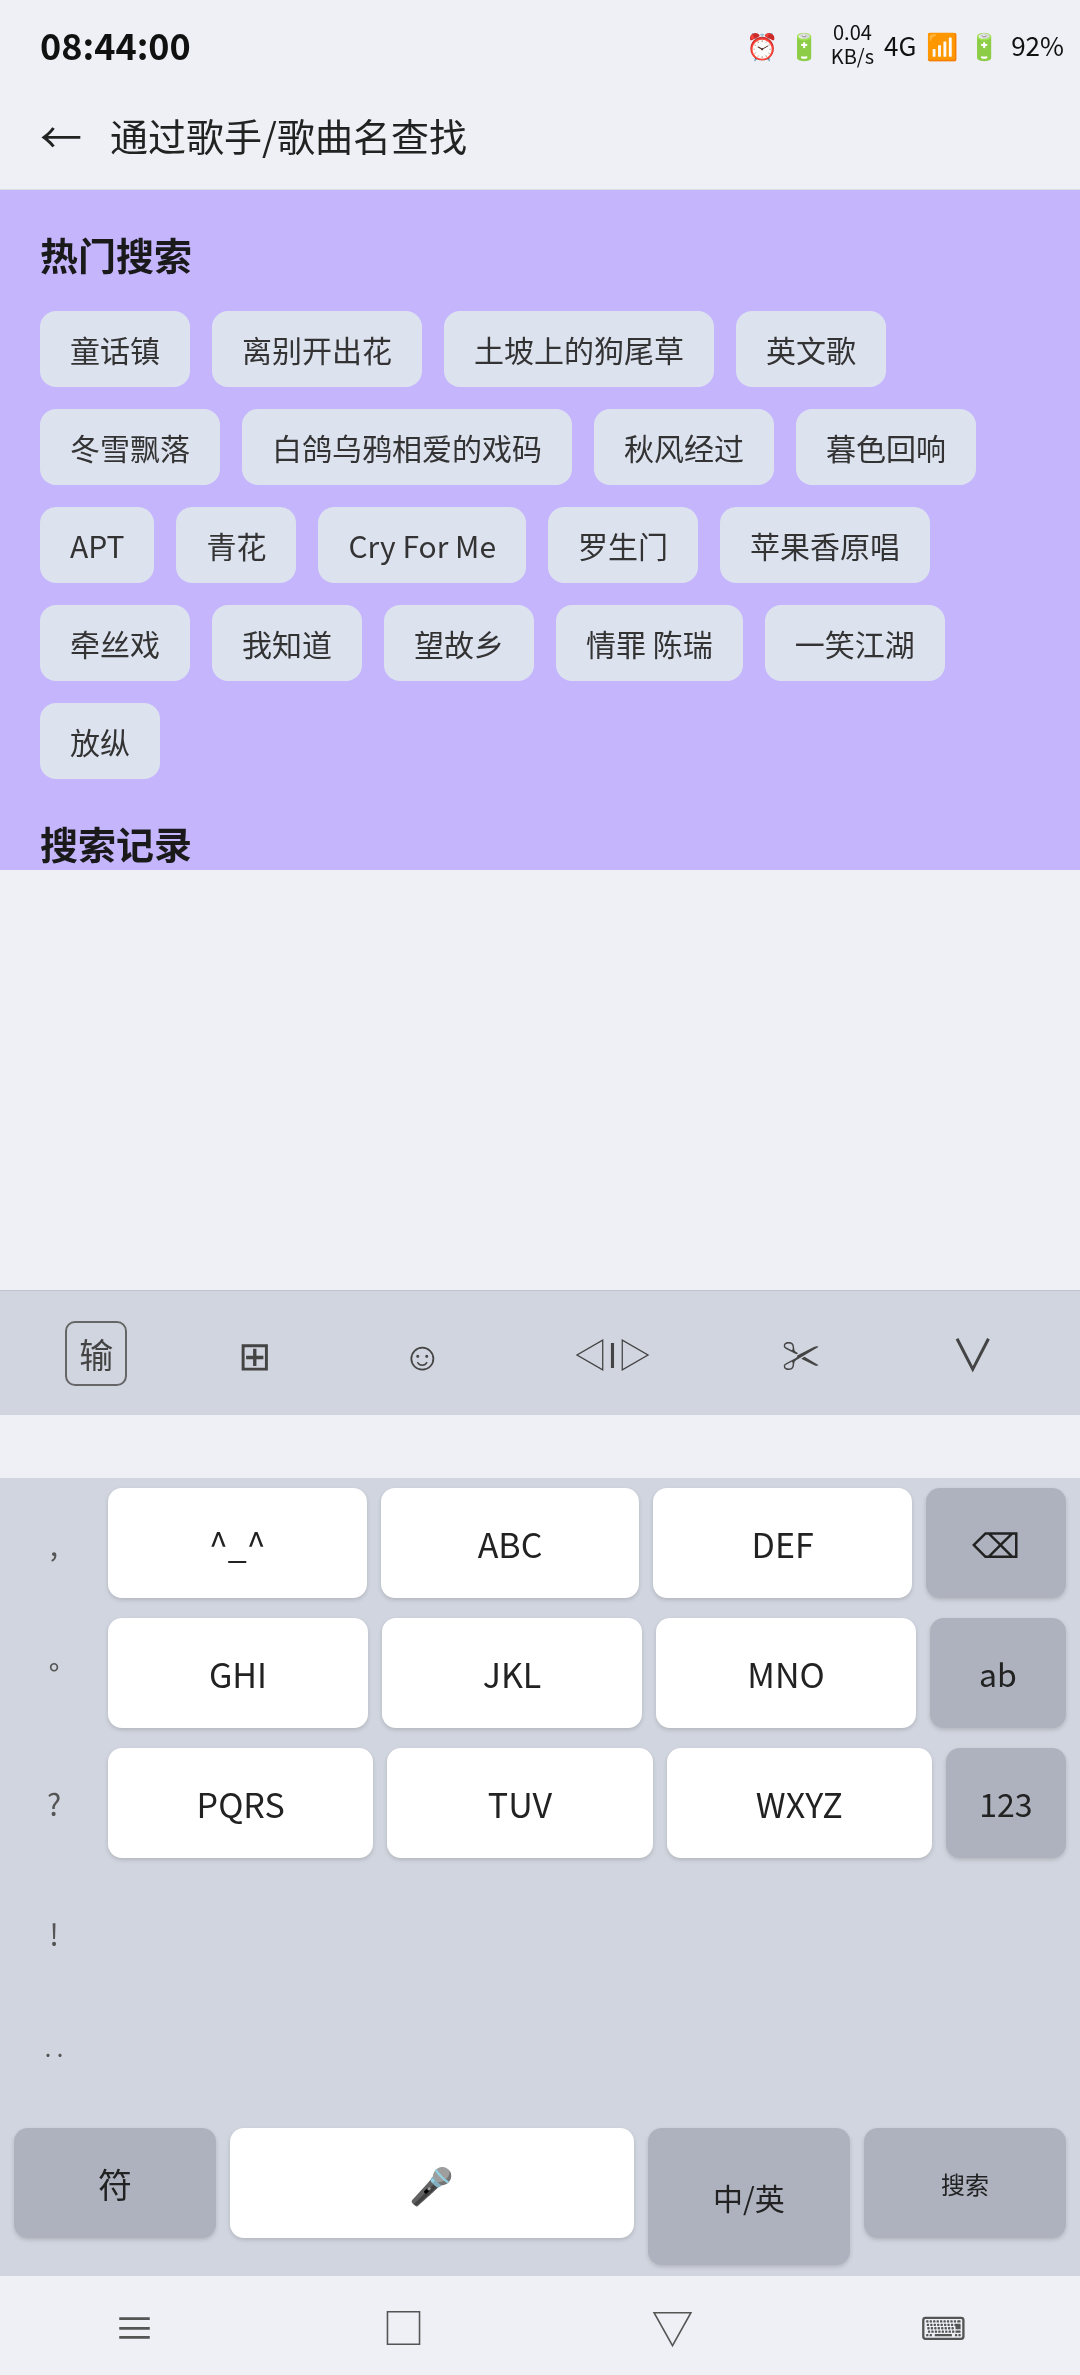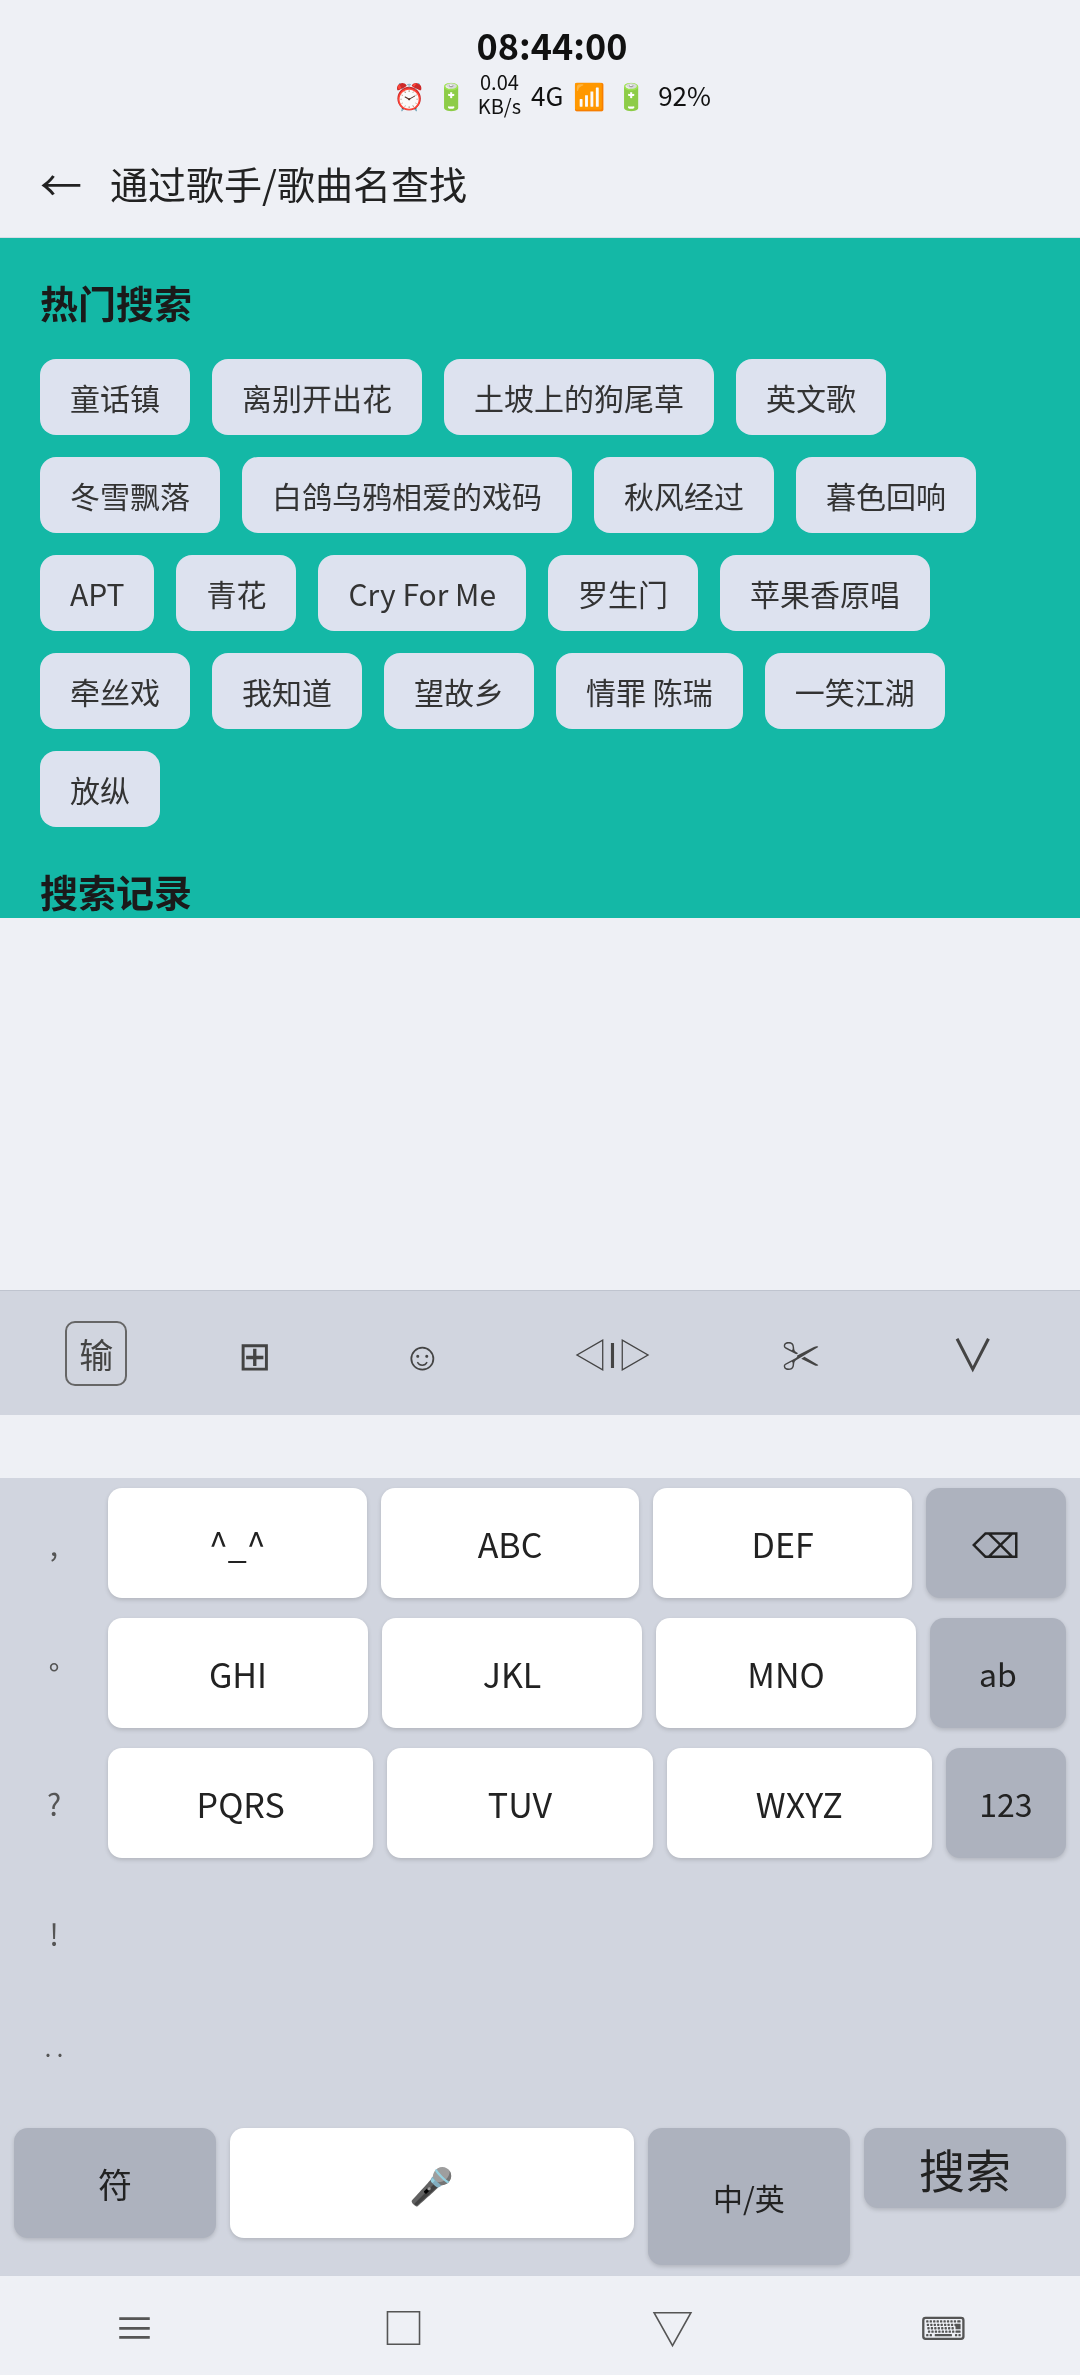--- a/index.html
+++ b/index.html
@@ -13,21 +13,20 @@
       overflow-x: hidden;
     }
 
     
     .status-bar {
       display: flex;
       justify-content: space-between;
       align-items: center;
       padding: 18px 16px 10px 40px;
       background: #eef0f5;
-      flex-direction: column;
     }
     .status-time {
       font-size: 36px;
       font-weight: 600;
       color: #111;
     }
     .status-icons {
       display: flex;
       align-items: center;
       gap: 10px;
@@ -55,21 +54,21 @@
       cursor: pointer;
     }
     .header-title {
       font-size: 38px;
       color: #222;
       font-weight: 400;
     }
 
     
     .main {
-      background: #14b8a6;
+      background: #c4b5fd;
       padding: 36px 40px 0 40px;
     }
 
     .section-title {
       font-size: 38px;
       font-weight: 600;
       color: #1a1a1a;
       margin-bottom: 30px;
     }
 
@@ -211,25 +210,25 @@
       justify-content: center;
       font-size: 30px;
       color: #222;
       cursor: pointer;
       box-shadow: 0 2px 4px rgba(0,0,0,0.15);
     }
     .key-search {
       flex: 1;
       background: #adb2be;
       border-radius: 14px;
-      height: 80px;
-      display: flex;
-      align-items: center;
-      justify-content: center;
-      font-size: 46px;
+      height: 110px;
+      display: flex;
+      align-items: center;
+      justify-content: center;
+      font-size: 24px;
       color: #222;
       cursor: pointer;
       box-shadow: 0 2px 4px rgba(0,0,0,0.15);
     }
 
     
     .nav-bar {
       position: fixed;
       bottom: 0;
       left: 0;

